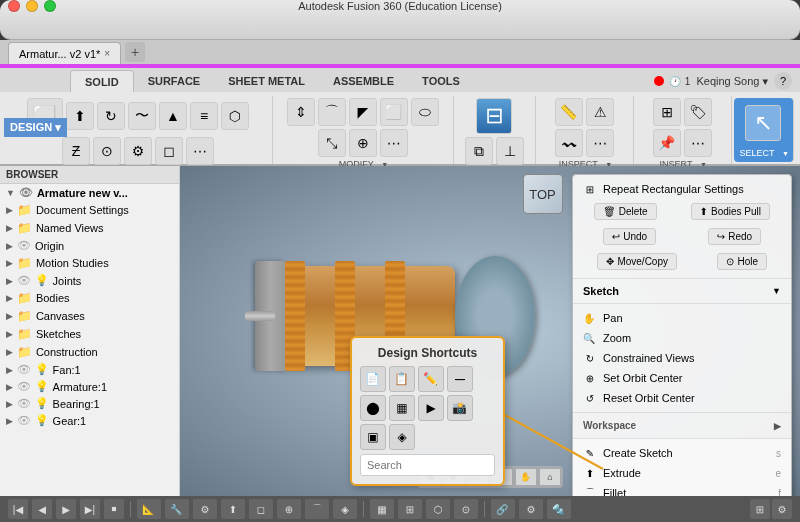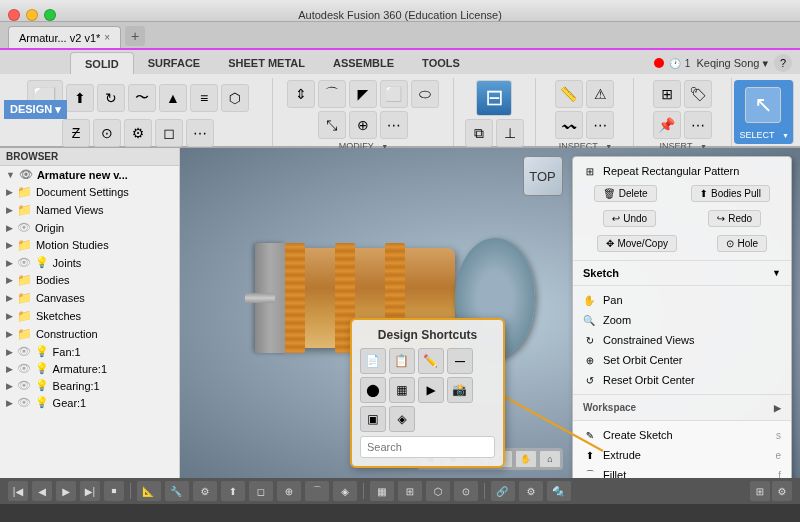--- a/index.html
+++ b/index.html
@@ -1,39 +1,40 @@
 <!DOCTYPE html>
 <html><head>
   <meta charset="utf-8">
   <style>
     * { margin: 0; padding: 0; box-sizing: border-box; }
     body { width: 800px; height: 522px; overflow: hidden; font-family: -apple-system, 'Helvetica Neue', Arial, sans-serif; background: #3a3a3a; position: relative; }
 
     
     .title-bar {
-      height: 22px;
+      height: 40px;
       background: linear-gradient(to bottom, #e8e8e8, #d0d0d0);
-      display: flex; align-items: flex-end; justify-content: center;
+      display: flex; align-items: flex-start; justify-content: center;
       border-bottom: 1px solid #aaa;
       position: relative;
+      border-radius: 11px;
     }
     .title-bar-controls { position: absolute; left: 8px; display: flex; gap: 6px; }
     .tb-btn { width: 12px; height: 12px; border-radius: 50%; border: 1px solid rgba(0,0,0,0.2); }
     .tb-btn.close { background: #ff5f57; }
     .tb-btn.min { background: #ffbd2e; }
     .tb-btn.max { background: #28c940; }
     .title-text { font-size: 11px; color: #333; font-weight: 500; }
 
     
     .tab-bar {
       height: 28px;
       background: #c8c8c8;
       display: flex; align-items: flex-end;
       padding-left: 8px;
-      border-bottom: 2px solid #d946ef;
+      border-bottom: 4px solid #d946ef;
     }
     .tab {
       height: 22px;
       background: #f0f0f0;
       border: 1px solid #aaa;
       border-bottom: none;
       border-radius: 4px 4px 0 0;
       padding: 0 10px;
       font-size: 11px;
       display: flex; align-items: center; gap: 4px;
@@ -578,21 +579,21 @@
     <svg class="shortcuts-arrow" viewBox="0 0 120 60">
       <path d="M 0 0 L 100 55" stroke="#e8a020" stroke-width="2" fill="none" stroke-dasharray="none"></path>
     </svg>
 
     <div class="context-panel">
 
       <div class="context-section">
         <div class="context-item">
           <div class="context-item-left">
             <span class="context-item-icon">⊞</span>
-            <span>Repeat Rectangular Pattern</span>
+            <span>Repeat Rectangular Settings</span>
           </div>
         </div>
         <div class="context-btn-row">
           <div class="context-btn">
             <span>🗑</span>
             <span>Delete</span>
           </div>
           <div class="context-btn">
             <span>⬆</span>
             <span>Bodies Pull</span>

